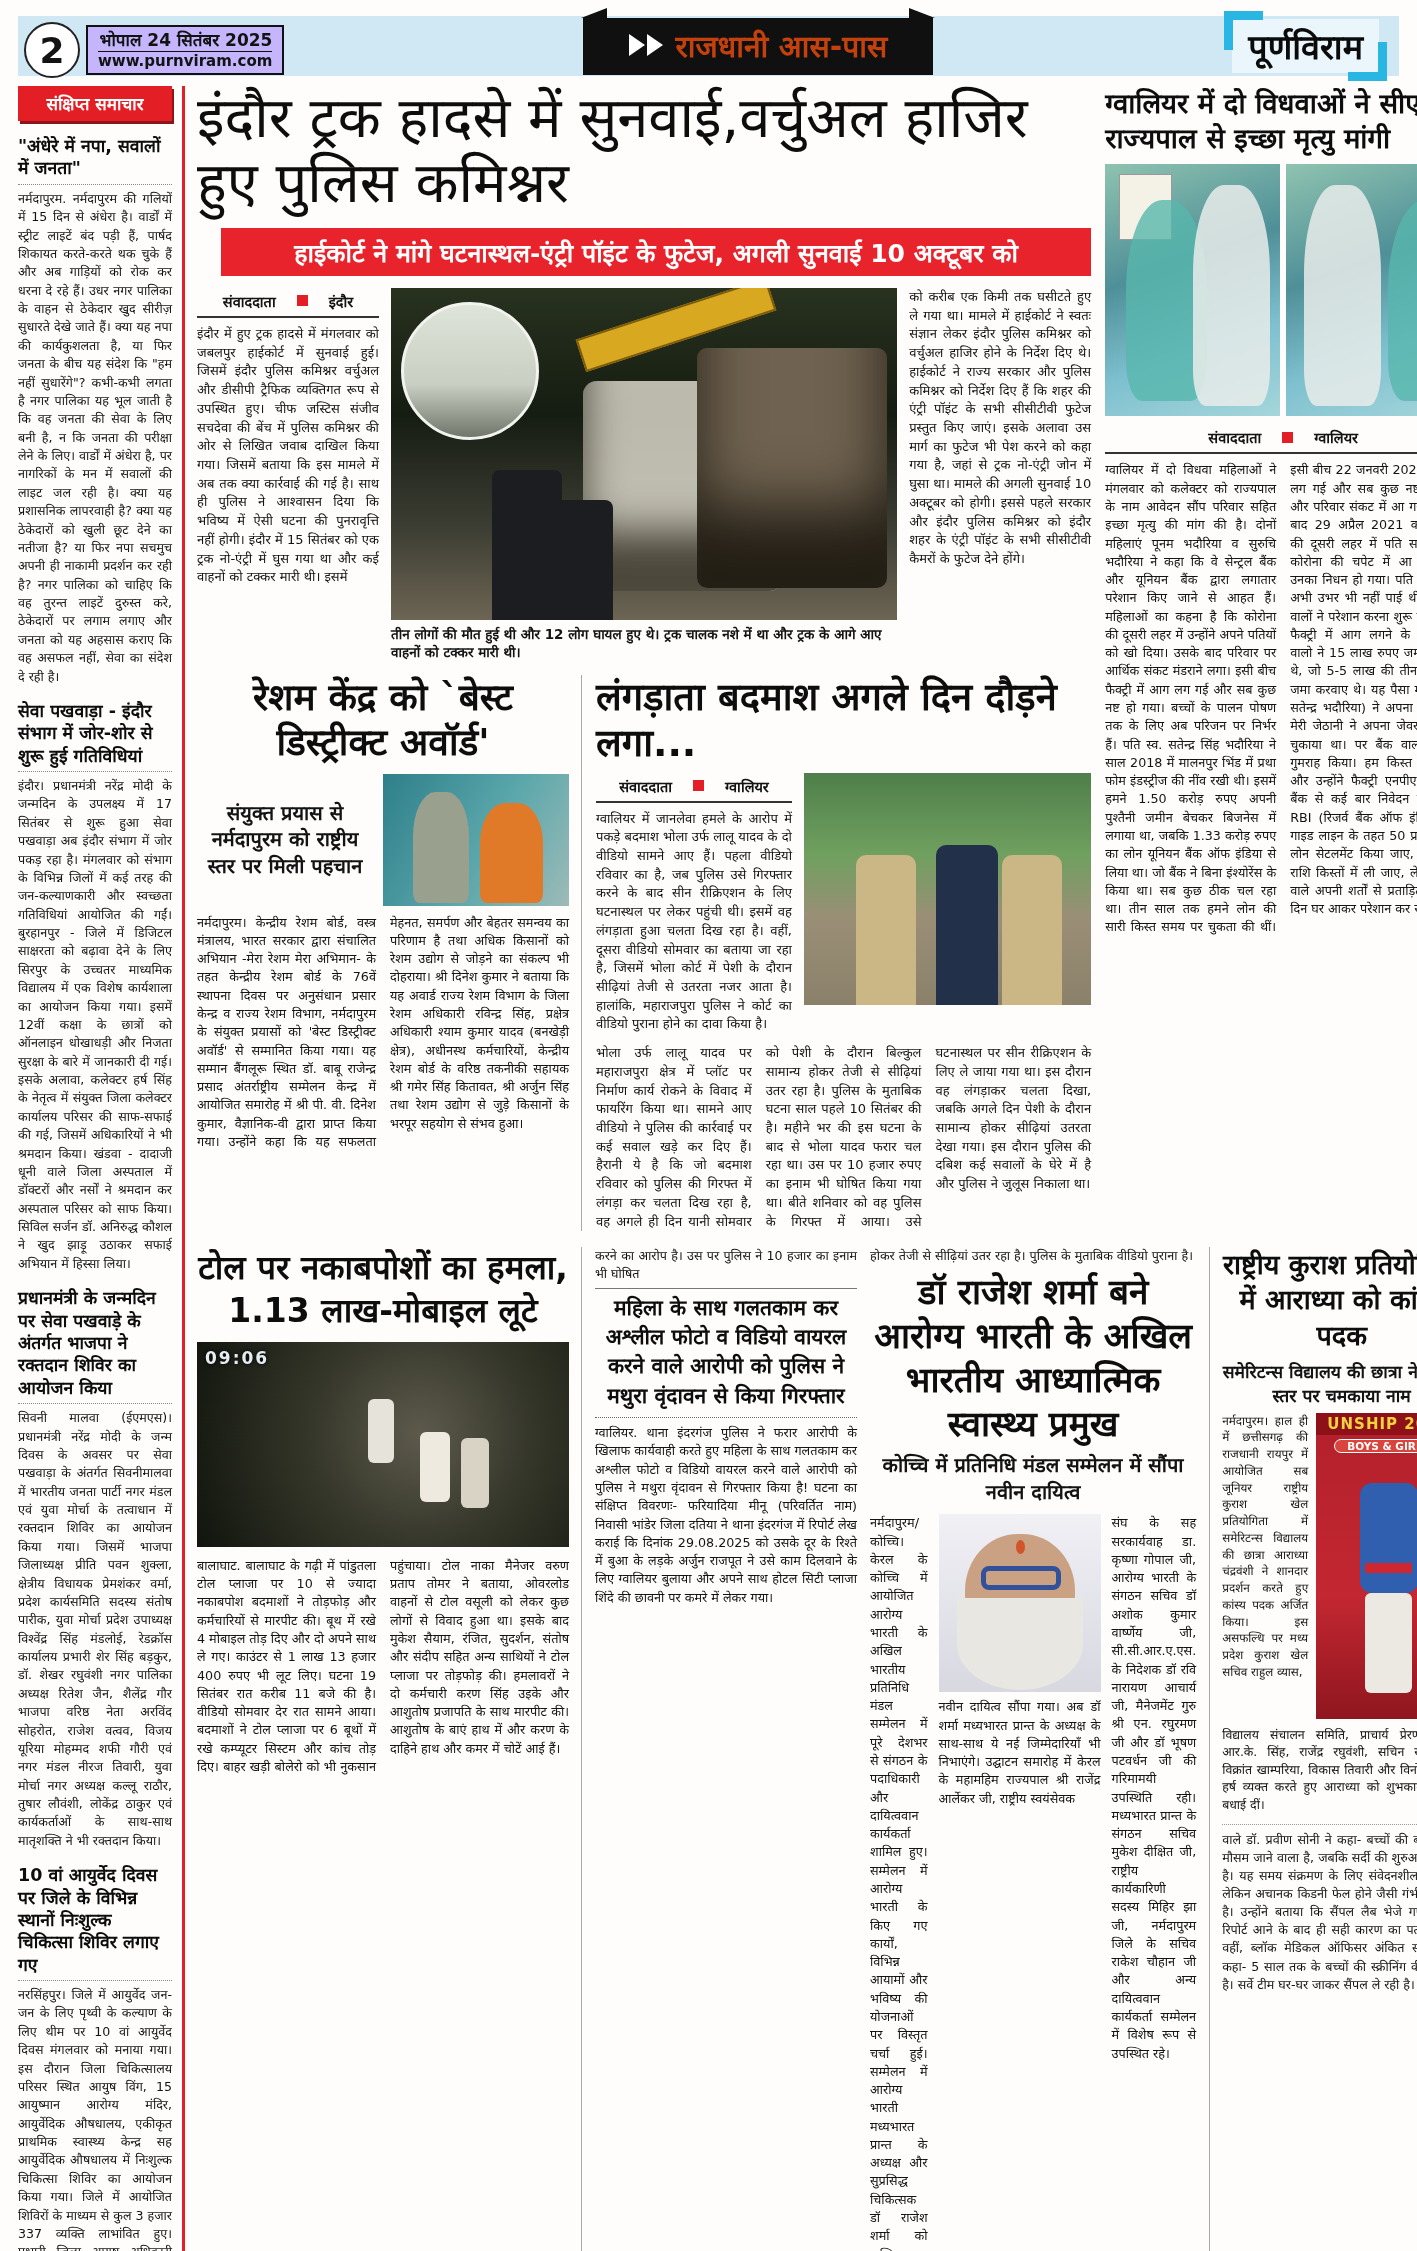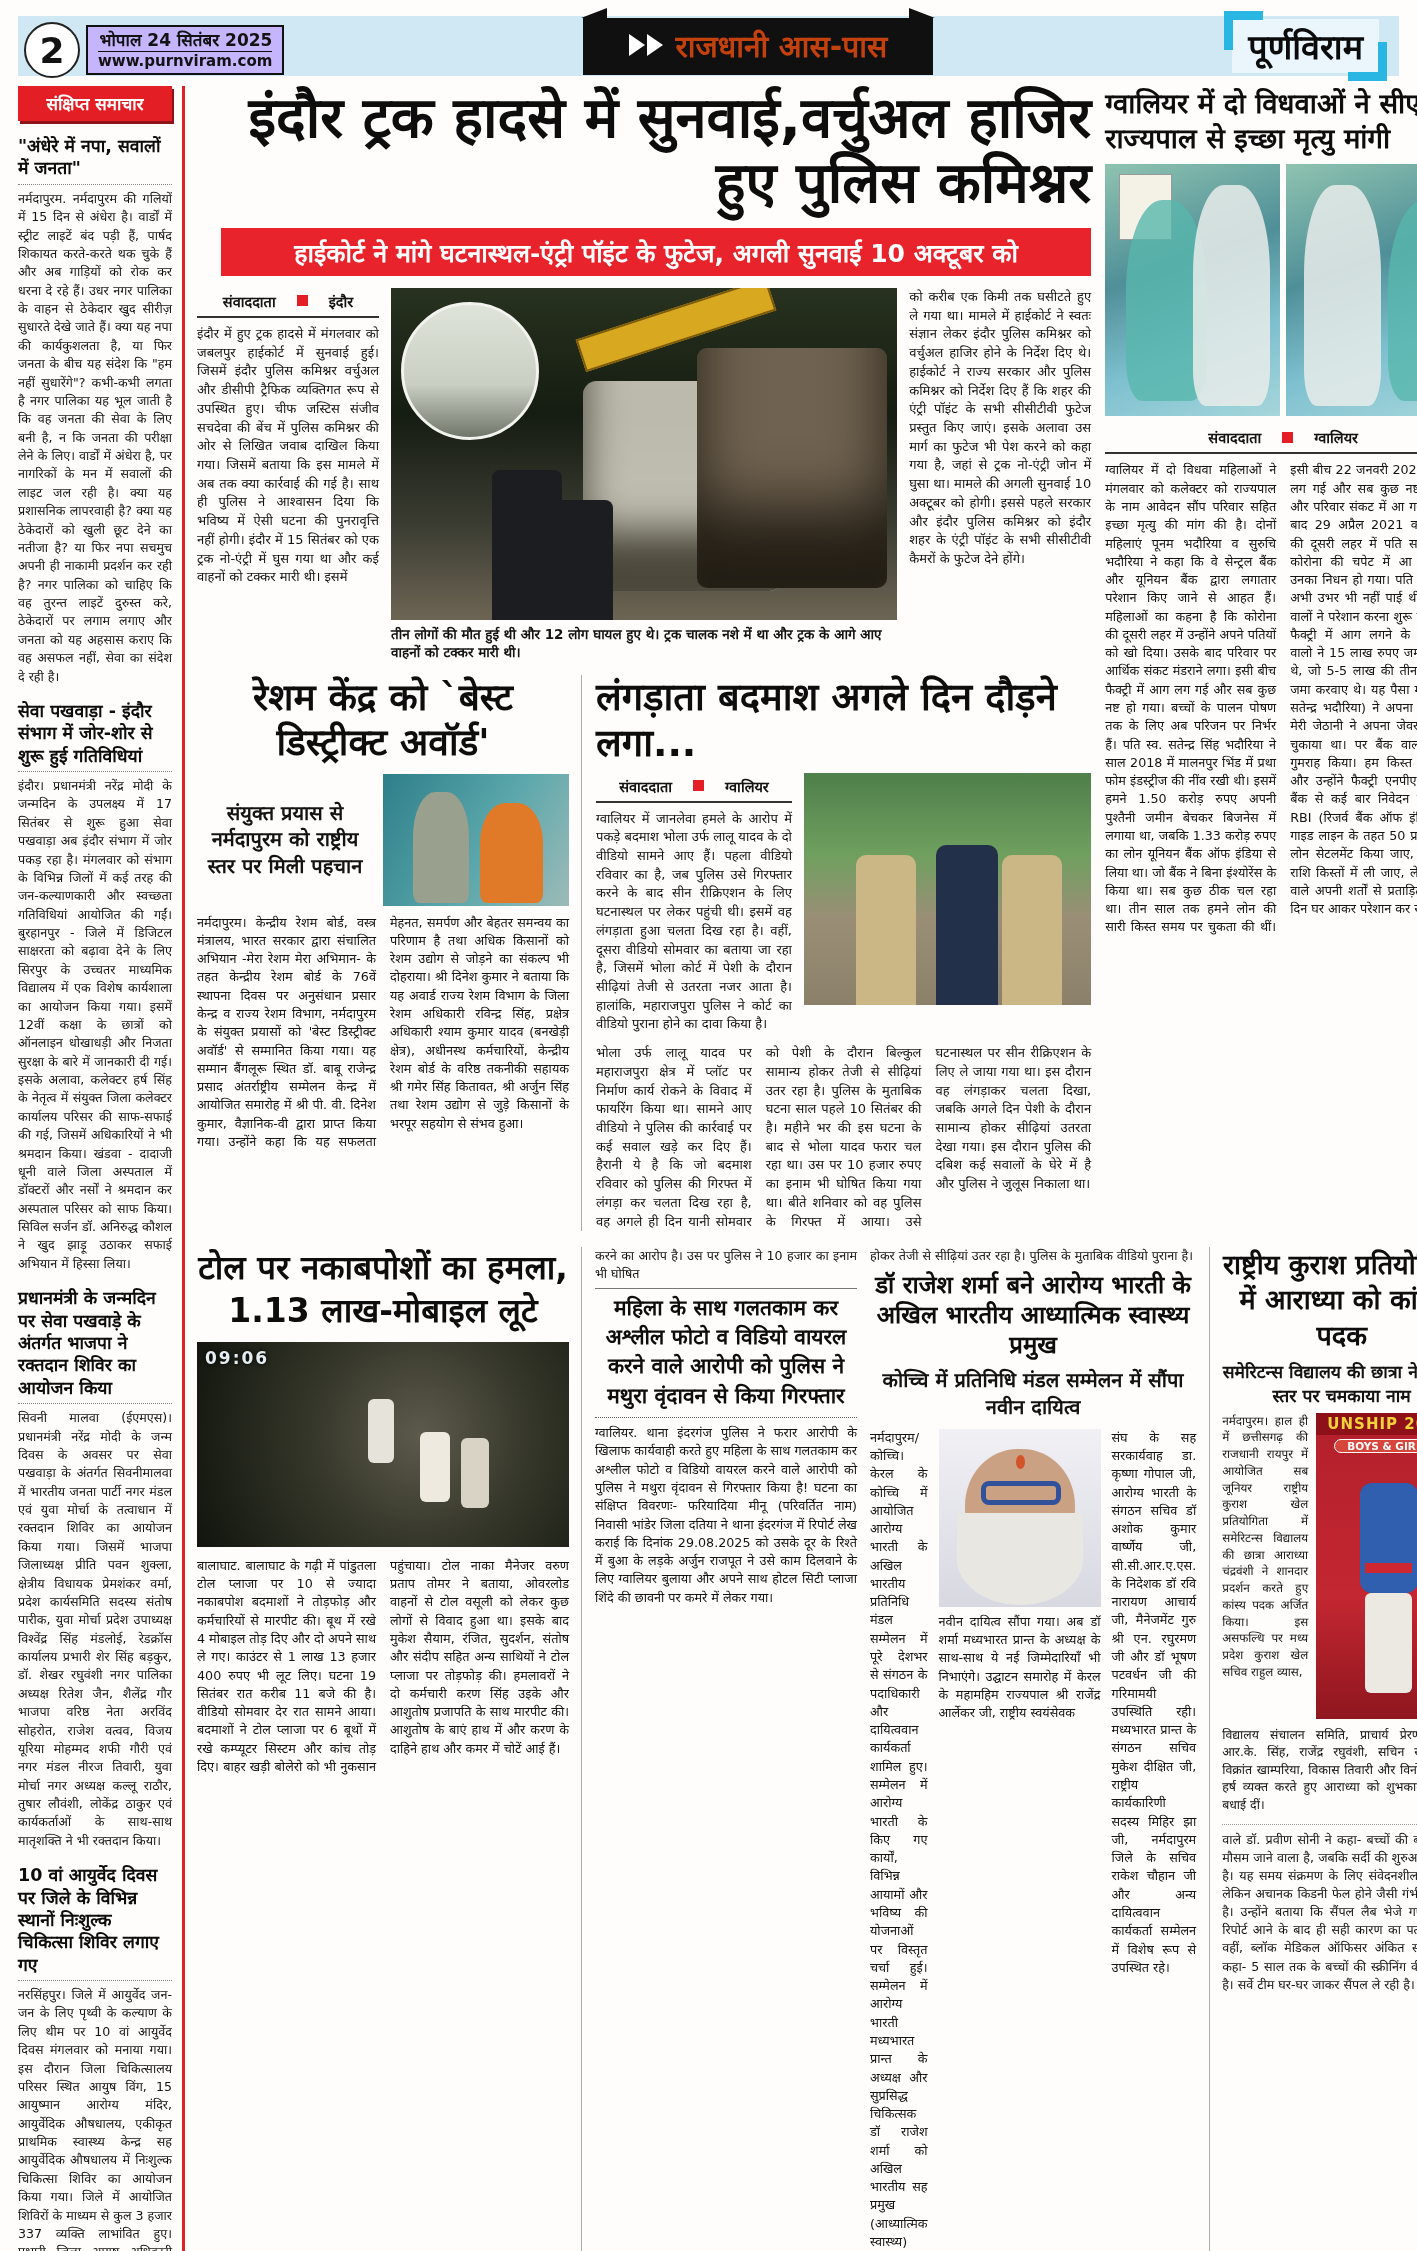--- a/index.html
+++ b/index.html
@@ -49,21 +49,21 @@
   .byline-rule { border-top:2px solid #333; margin-bottom:7px; }
   .btxt { font-size:13px; text-align:justify; line-height:1.44; }
   .cols-2 { column-count:2; column-gap:14px; }
   .cols-3 { column-count:3; column-gap:14px; }
   .ph { position:relative; overflow:hidden; background:#999; }
   .cap { font-weight:bold; font-size:13.5px; line-height:1.35; padding-top:5px; }
   h1,h2,h3 { color:#0d0d0d; }
   
   .row1 { display:flex; gap:14px; }
   .leftcol { flex:1; min-width:0; }
-  .lead h1 { font-size:56px; font-weight:700; text-align:right; line-height:1.16; margin-bottom:12px; }
+  .lead h1 { font-size:56px; font-weight:400; text-align:left; line-height:1.16; margin-bottom:12px; }
   .redstrip { background:#e8232c; color:#fff; font-size:25px; font-weight:bold; text-align:center;
               padding:7px 10px; margin-bottom:12px;margin-left:24px; }
   .lead-body { display:flex; gap:12px; }
   .lead-col { width:182px; flex:none; }
   .lead-mid { flex:1; min-width:0; }
   .ph-lead { height:332px; background:linear-gradient(180deg,#28321f 0%,#151c11 38%,#3c3d33 72%,#6d6554 100%); }
   .crane { position:absolute; right:24%; top:6%; width:200px; height:34px; background:#d9a821;
            transform:rotate(-18deg); border:2px solid #7c5c0c; }
   .truckA { position:absolute; left:38%; top:28%; width:200px; height:210px; background:#d9d6c8;
             border-radius:14px; opacity:.85; box-shadow:inset 0 -60px 40px #4a463a; }
@@ -111,21 +111,21 @@
   .tfig1 { position:absolute; left:46%; top:28%; width:26px; height:64px; background:#e6e3da; border-radius:6px; }
   .tfig2 { position:absolute; left:60%; top:44%; width:30px; height:70px; background:#efeadf; border-radius:6px; }
   .tfig3 { position:absolute; left:71%; top:47%; width:28px; height:70px; background:#d9d3c6; border-radius:6px; }
   .mid { flex:1; min-width:0; display:flex; flex-direction:column; }
   .mid-top { display:flex; gap:13px; }
   .mahila { width:262px; flex:none; }
   .carry { font-size:12.6px; text-align:justify; line-height:1.4; padding-bottom:5px; }
   .mahila h3 { font-size:21px; font-weight:800; text-align:center; line-height:1.4;
                border-top:1px solid #777; border-bottom:1px dotted #666; padding:5px 0 6px; margin-bottom:6px; }
   .rajesh { flex:1; min-width:0; }
-  .rajesh h2 { font-size:24px; font-weight:800; text-align:center; line-height:1.26; }
+  .rajesh h2 { font-size:35px; font-weight:800; text-align:center; line-height:1.26; }
   .rajesh .subhead { font-size:20px; font-weight:bold; text-align:center; margin:5px 0 9px; }
   .rj-row { display:flex; gap:11px; }
   .rj-colA { flex:1; }
   .rj-mid { width:162px; flex:none; }
   .ph-rajesh { width:162px; height:178px; background:linear-gradient(180deg,#f0f0f5 0%,#d8d8e1 100%); }
   .face { position:absolute; left:26px; top:20px; width:110px; height:118px; background:#caa183; border-radius:48%; }
   .beard { position:absolute; left:18px; top:84px; width:126px; height:92px; background:#e9e7e2; border-radius:0 0 55% 55%; }
   .specs { position:absolute; left:42px; top:52px; width:80px; height:24px; border:5px solid #31519b; border-radius:8px; background:transparent; }
   .tilak { position:absolute; left:77px; top:26px; width:9px; height:14px; background:#d3542a; border-radius:50%; }
   .rj-colC { flex:1.1; }

